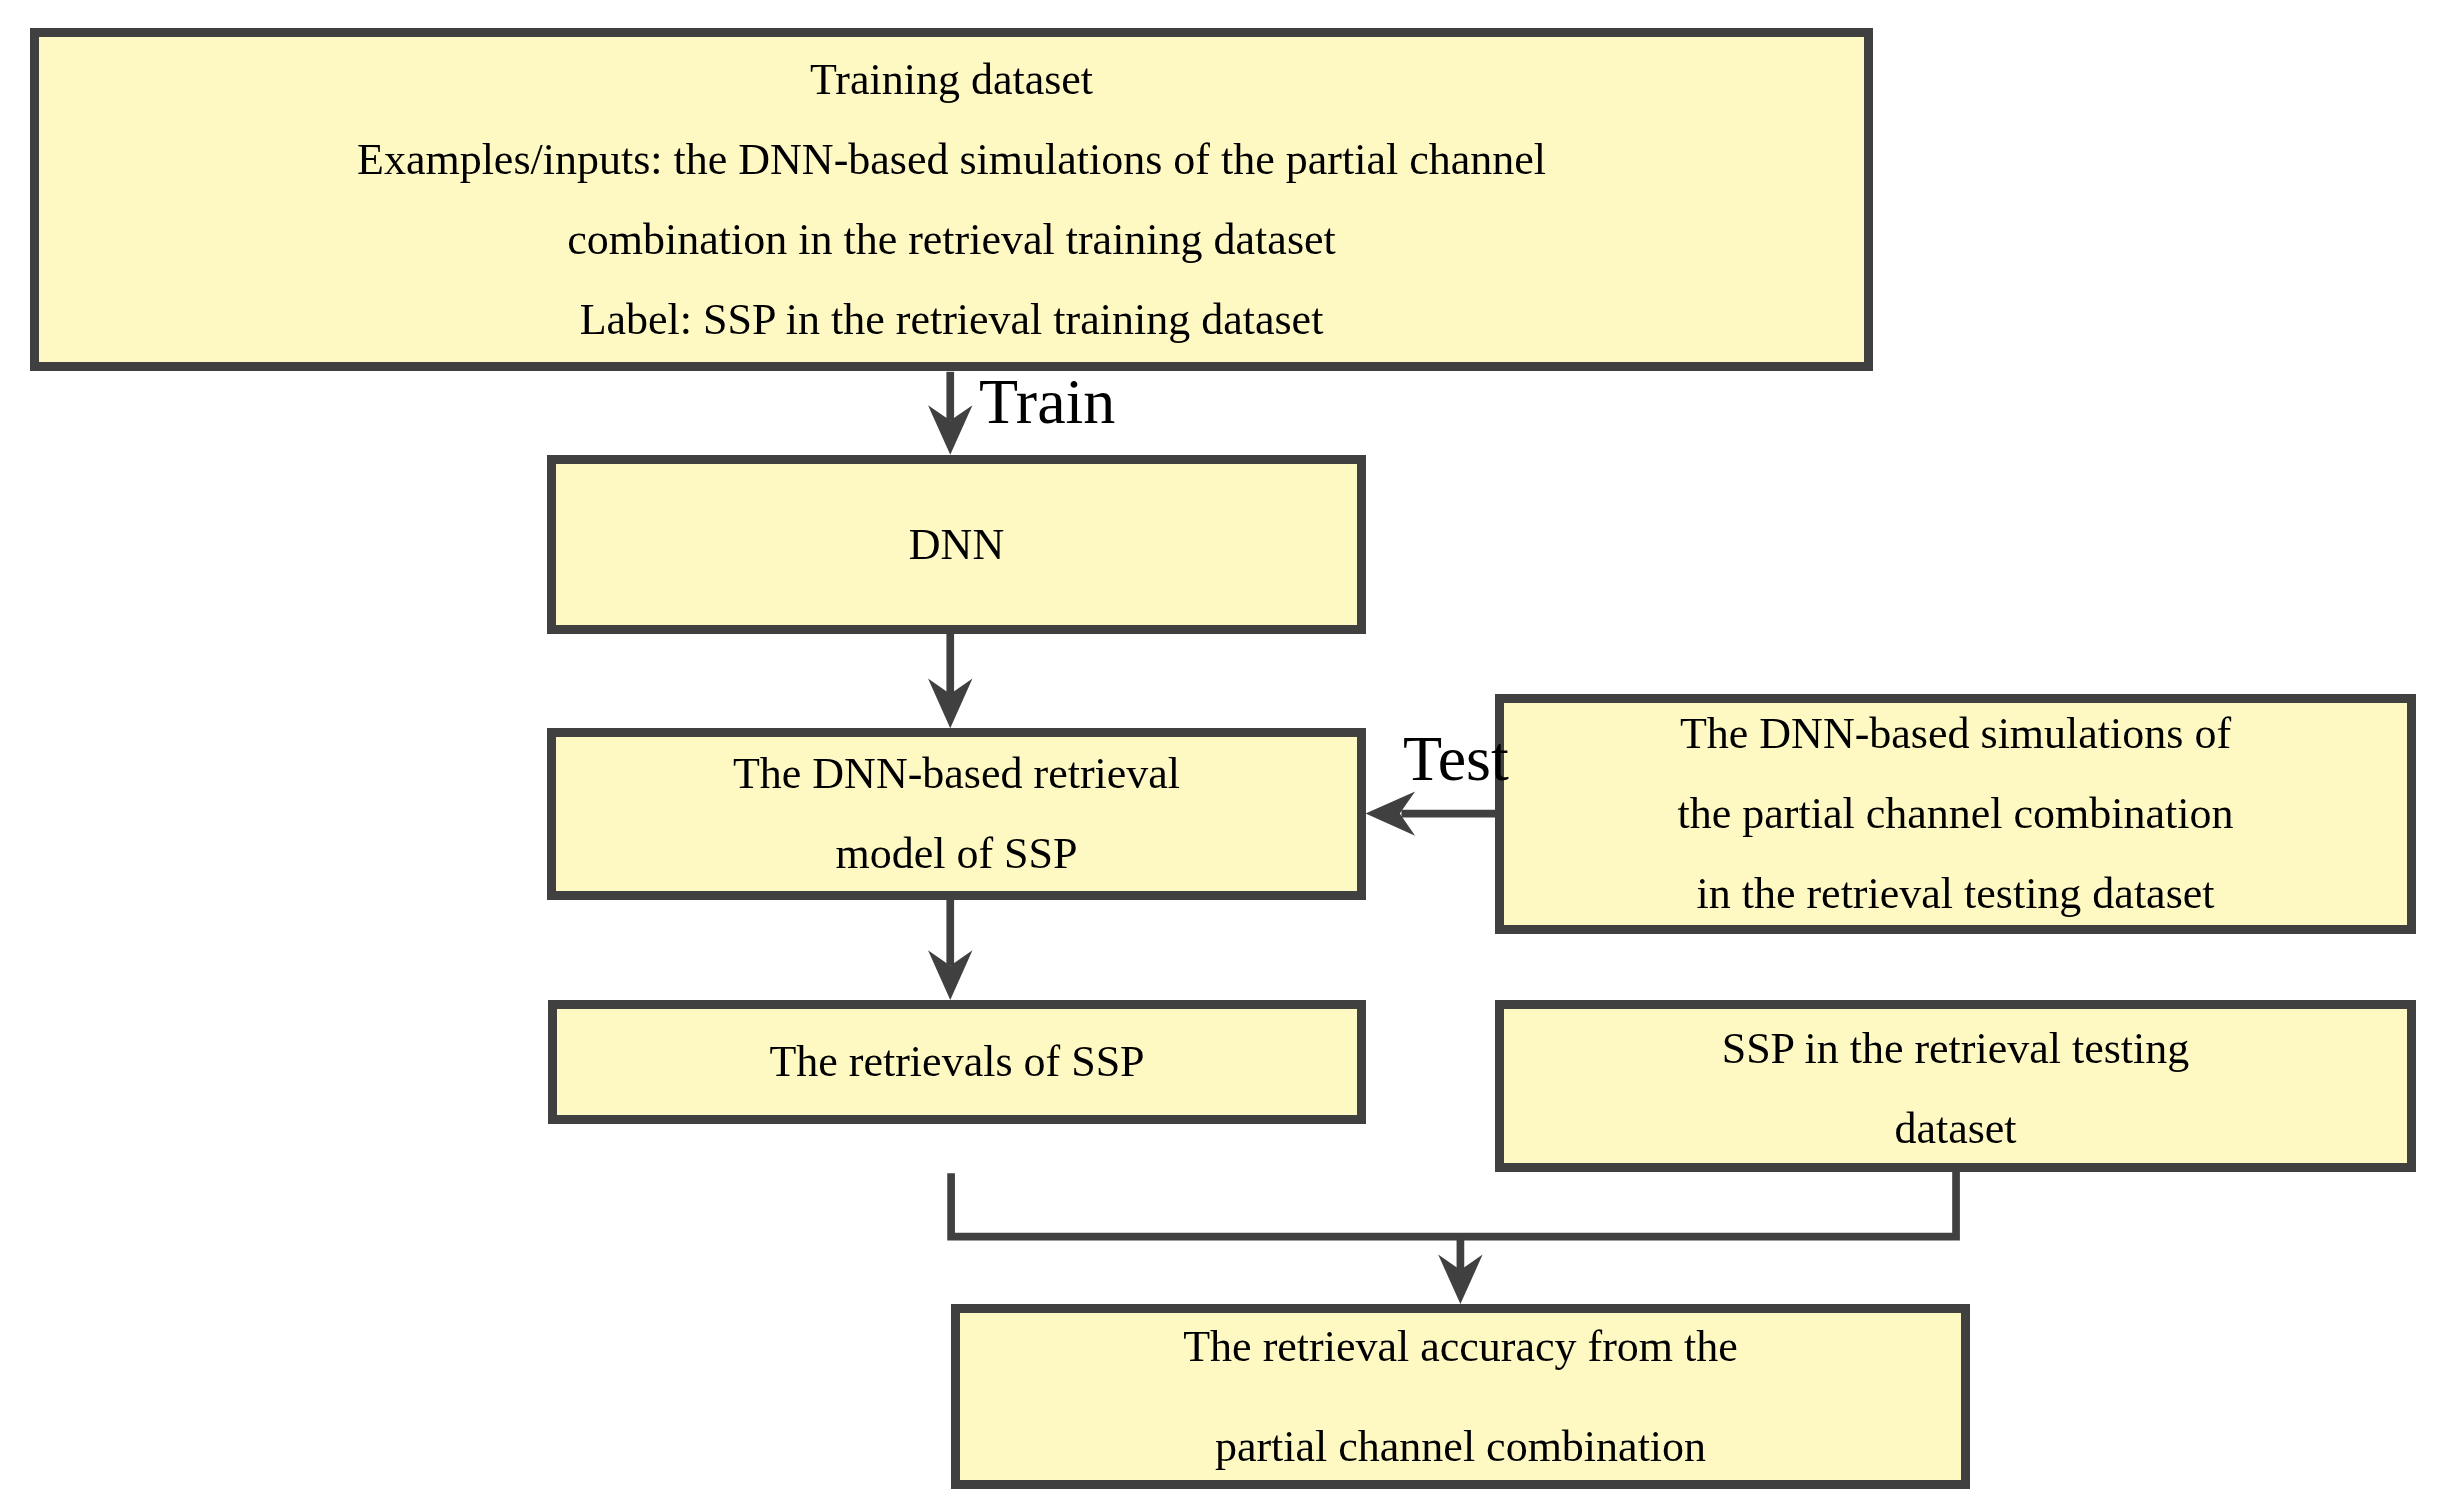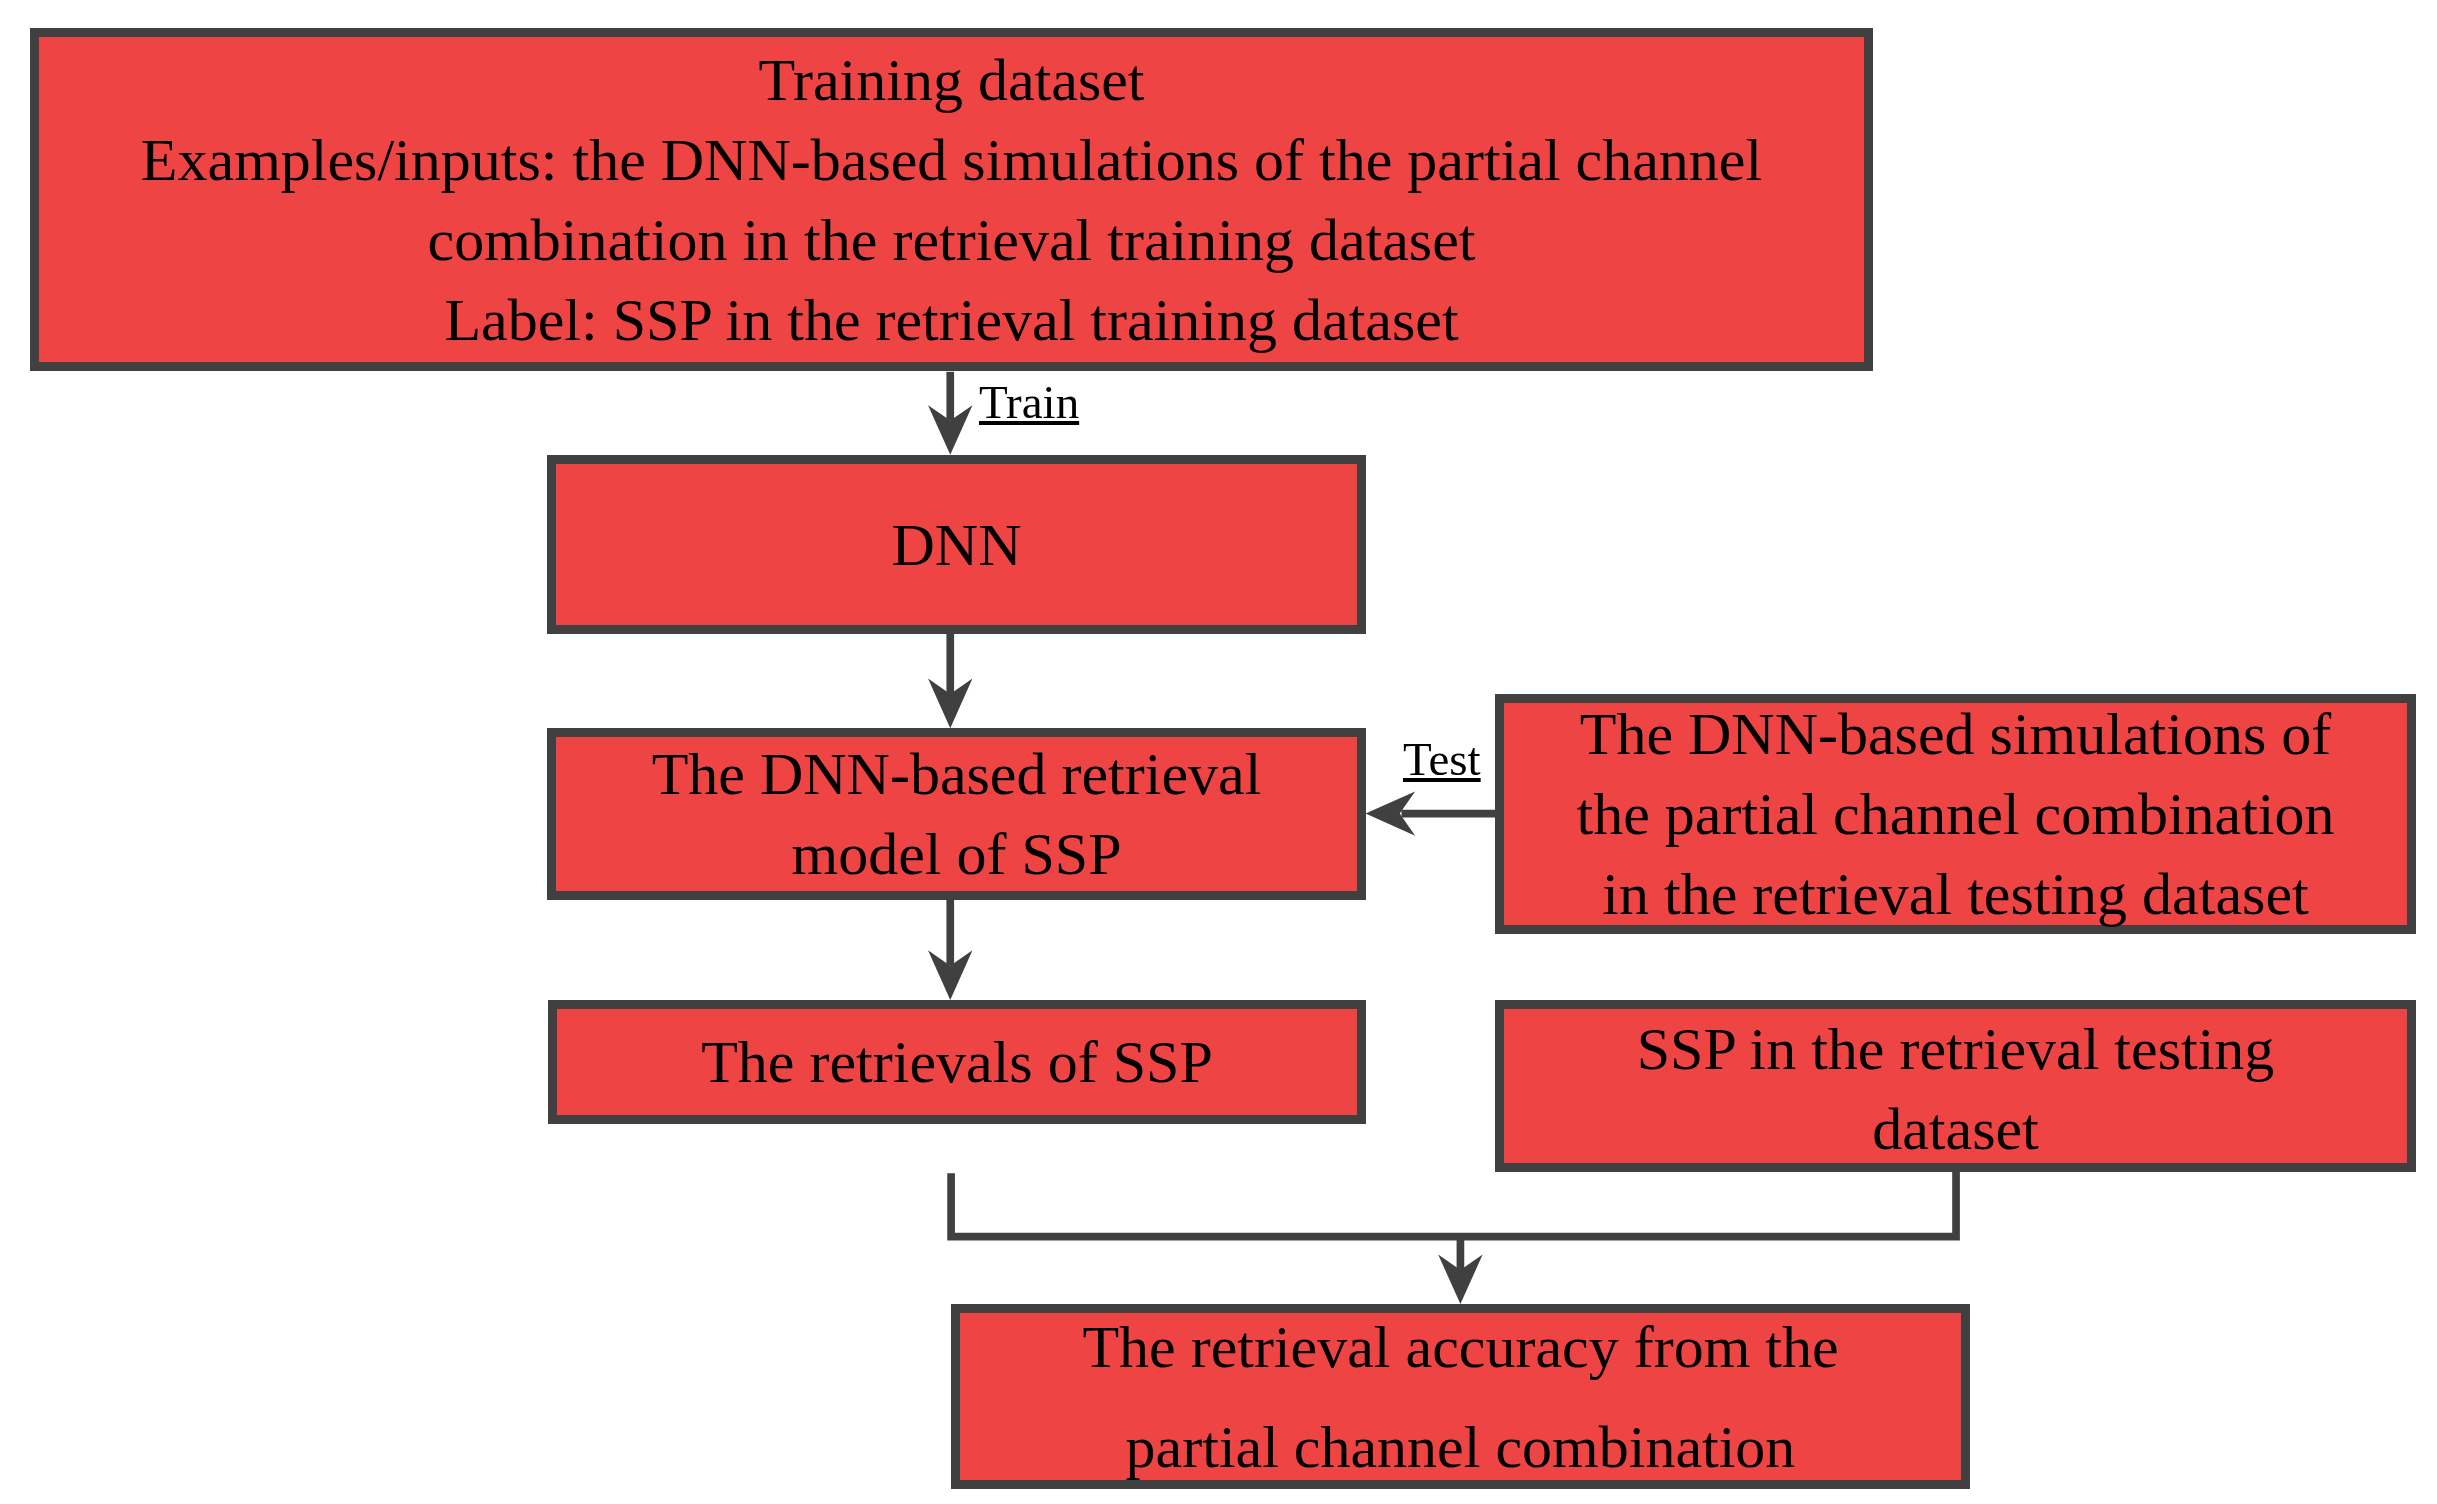--- a/index.html
+++ b/index.html
@@ -20,37 +20,36 @@
     position: absolute;
     left: 0;
     top: 0;
     width: 2438px;
     height: 1505px;
   }
   .box {
     position: absolute;
     box-sizing: border-box;
     border: 9.4px solid #404040;
-    background: #ef4444;
+    background: #fef9c3;
     display: flex;
     flex-direction: column;
     align-items: center;
     justify-content: center;
     text-align: center;
-    font-size: 60px;
+    font-size: 44px;
     line-height: 80px;
     white-space: nowrap;
   }
   .box .line { white-space: nowrap; }
   .edge-label {
     position: absolute;
-    font-size: 47px;
+    font-size: 64px;
     line-height: 80px;
     white-space: nowrap;
-    text-decoration: underline;
   }
   
   .box-training   { left: 30px;   top: 28px;   width: 1843px; height: 343px; }
   .box-dnn        { left: 547px;  top: 455px;  width: 819px;  height: 179px; }
   .box-model      { left: 547px;  top: 728px;  width: 819px;  height: 172px; }
   .box-testsim    { left: 1495px; top: 694px;  width: 921px; height: 240px; }
   .box-retrievals { left: 548px;  top: 1000px; width: 818px;  height: 124px; }
   .box-ssptest    { left: 1495px; top: 1000px; width: 921px; height: 172px; justify-content: space-between; }
   .box-accuracy   { left: 951px; top: 1304px; width: 1019px; height: 185px; gap: 20px; }
   .label-train { left: 979px; top: 362px; }

